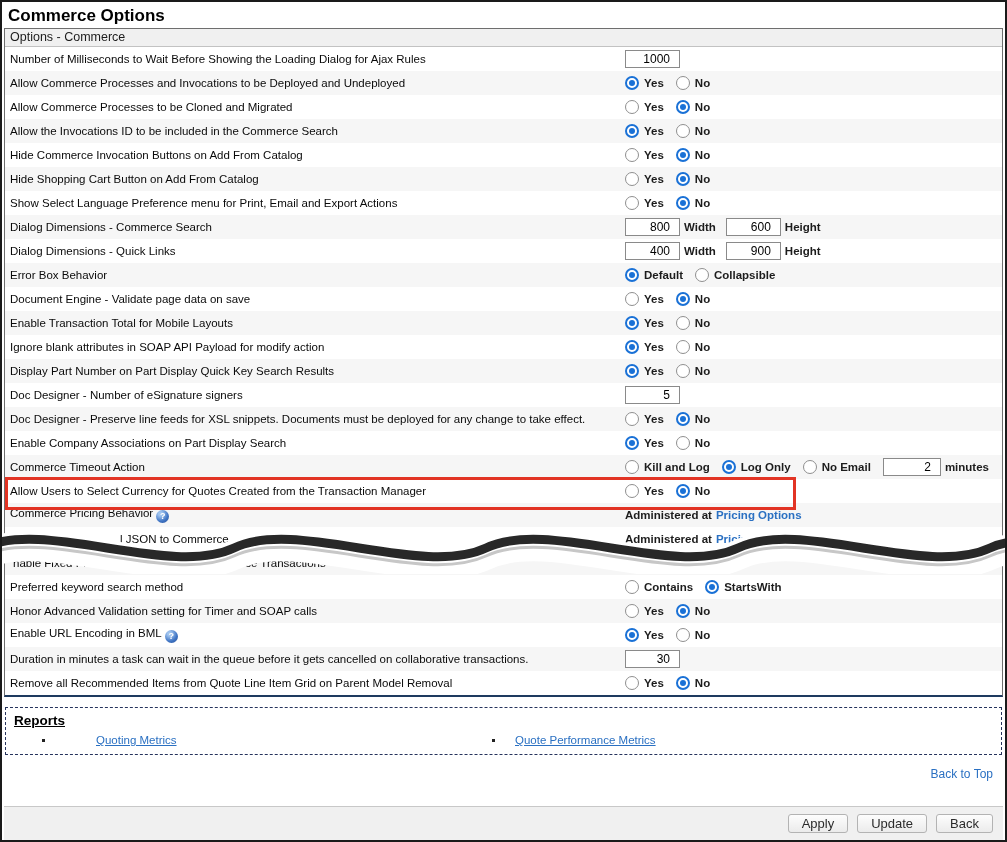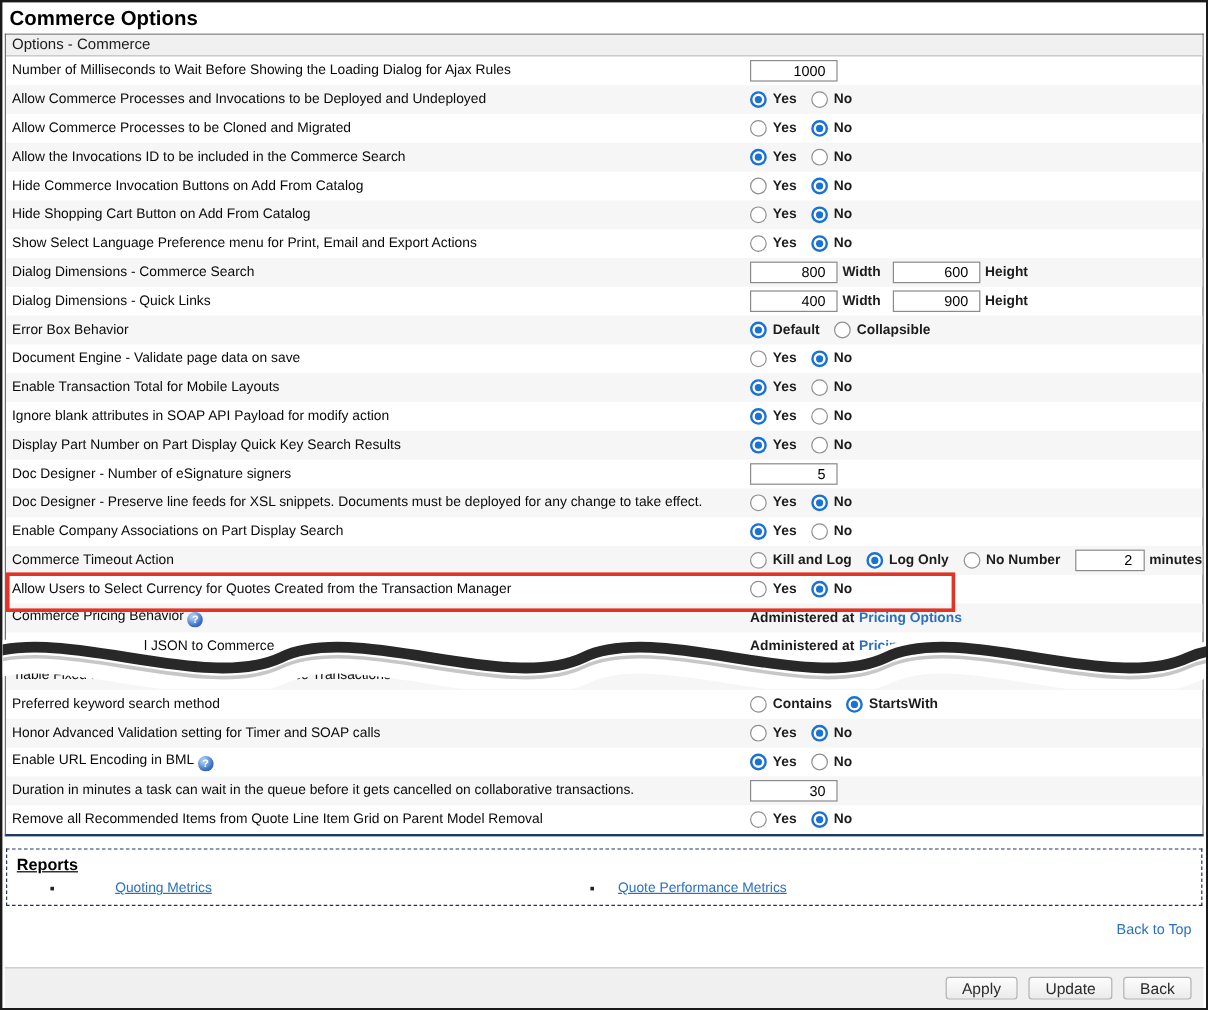--- a/index.html
+++ b/index.html
@@ -12,21 +12,21 @@
   .opts{margin:0 2px;border:1px solid #6e6e6e;border-bottom:2px solid #1e3a5f;background:#fff;}
   .sect-head{background:#f0f0f0;border-bottom:1px solid #c2c2c2;font-size:12.5px;color:#1c1c1c;padding:1px 5px;height:15px;line-height:15px;}
   .row{position:relative;display:flex;align-items:center;height:24px;font-size:11.5px;}
   .row.alt{background:#f6f6f6;}
   .row-label{flex:1;padding-left:5px;color:#0a0a0a;white-space:nowrap;overflow:hidden;}
   .row-control{width:377px;flex:none;display:flex;align-items:center;gap:4px;font-weight:bold;color:#1c1c1c;}
   .radio{box-sizing:border-box;width:14px;height:14px;border-radius:50%;border:1px solid #8f8f8f;background:#fff;display:inline-block;position:relative;flex:none;}
   .radio.sel{border:2px solid #1a71d6;}
   .radio.sel::after{content:"";position:absolute;inset:2px;border-radius:50%;background:#1a71d6;}
   .opt-label{margin-right:8px;margin-left:1px;}
-  .txt{box-sizing:border-box;width:73px;height:18px;border:1px solid #8a8a8a;font-family:inherit;font-size:12px;text-align:right;padding:0 9px 0 2px;background:#fff;color:#000;}
+  .txt{box-sizing:border-box;width:55px;height:18px;border:1px solid #8a8a8a;font-family:inherit;font-size:12px;text-align:right;padding:0 9px 0 2px;background:#fff;color:#000;}
   .txt.wide{width:58px;}
   .help{width:13px;height:13px;border-radius:50%;flex:none;display:inline-block;vertical-align:-2px;margin-left:3px;
         background:radial-gradient(circle at 35% 30%,#9fc3ee 0 2px,#3f74c4 60%,#274f93 100%);
         color:#fff;font-size:9px;font-weight:bold;text-align:center;line-height:13px;}
   .admin-link{color:#2a70c2;text-decoration:none;cursor:pointer;}
   .frag{display:inline-block;white-space:pre;}
   .redbox{position:absolute;left:0;top:-2px;height:27px;width:785px;border:3px solid #e23424;pointer-events:none;z-index:6;}
   .wave{position:absolute;left:0;top:516px;width:1007px;height:56px;z-index:5;pointer-events:none;}
   .reports{margin:10px 3px 0;border:1px dashed #26335c;padding:3px 8px 8px;}
   .reports-title{font-size:13.5px;font-weight:bold;padding:2px 0 6px;text-decoration:underline;}
@@ -199,21 +199,21 @@
           </div>
         </div>
         <div class="row alt">
           <div class="row-label">Commerce Timeout Action</div>
           <div class="row-control">
             <span class="radio"></span>
             <span class="opt-label">Kill and Log</span>
             <span class="radio sel"></span>
             <span class="opt-label">Log Only</span>
             <span class="radio"></span>
-            <span class="opt-label">No Number</span>
+            <span class="opt-label">No Email</span>
             <input class="txt wide" value="2" style="">
             <span>minutes</span>
           </div>
         </div>
         <div class="row">
           <div class="row-label">Allow Users to Select Currency for Quotes Created from the Transaction Manager</div>
           <div class="row-control">
             <span class="radio"></span>
             <span class="opt-label">Yes</span>
             <span class="radio sel"></span>

